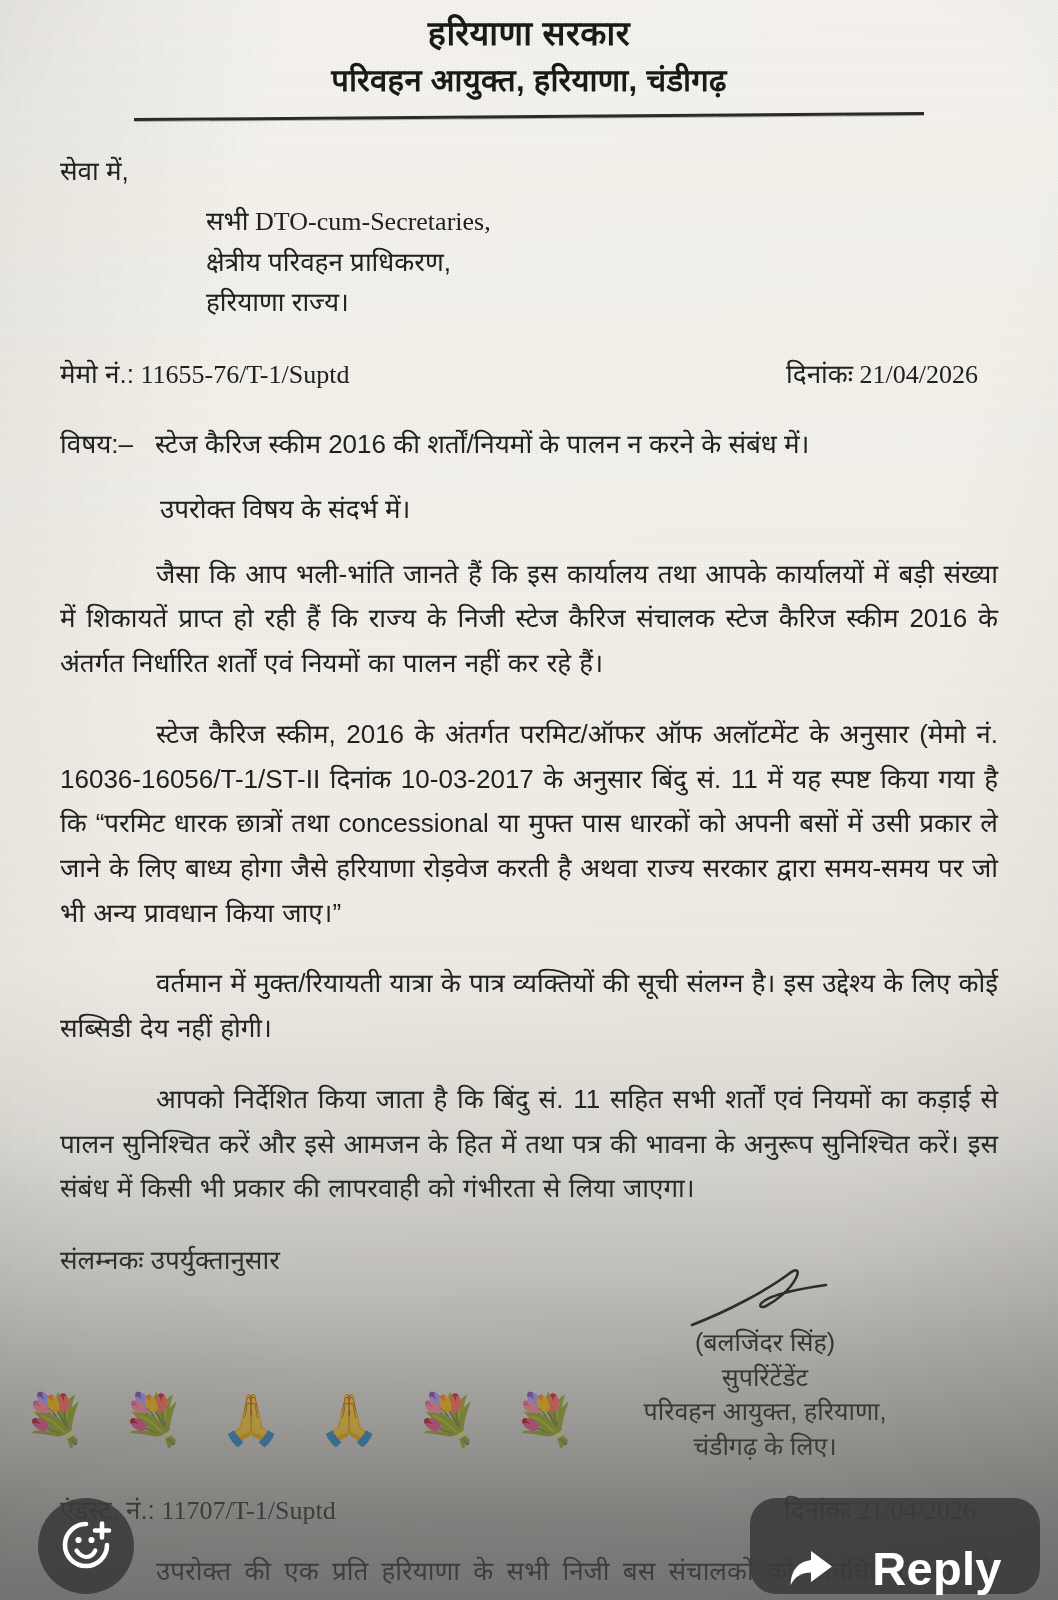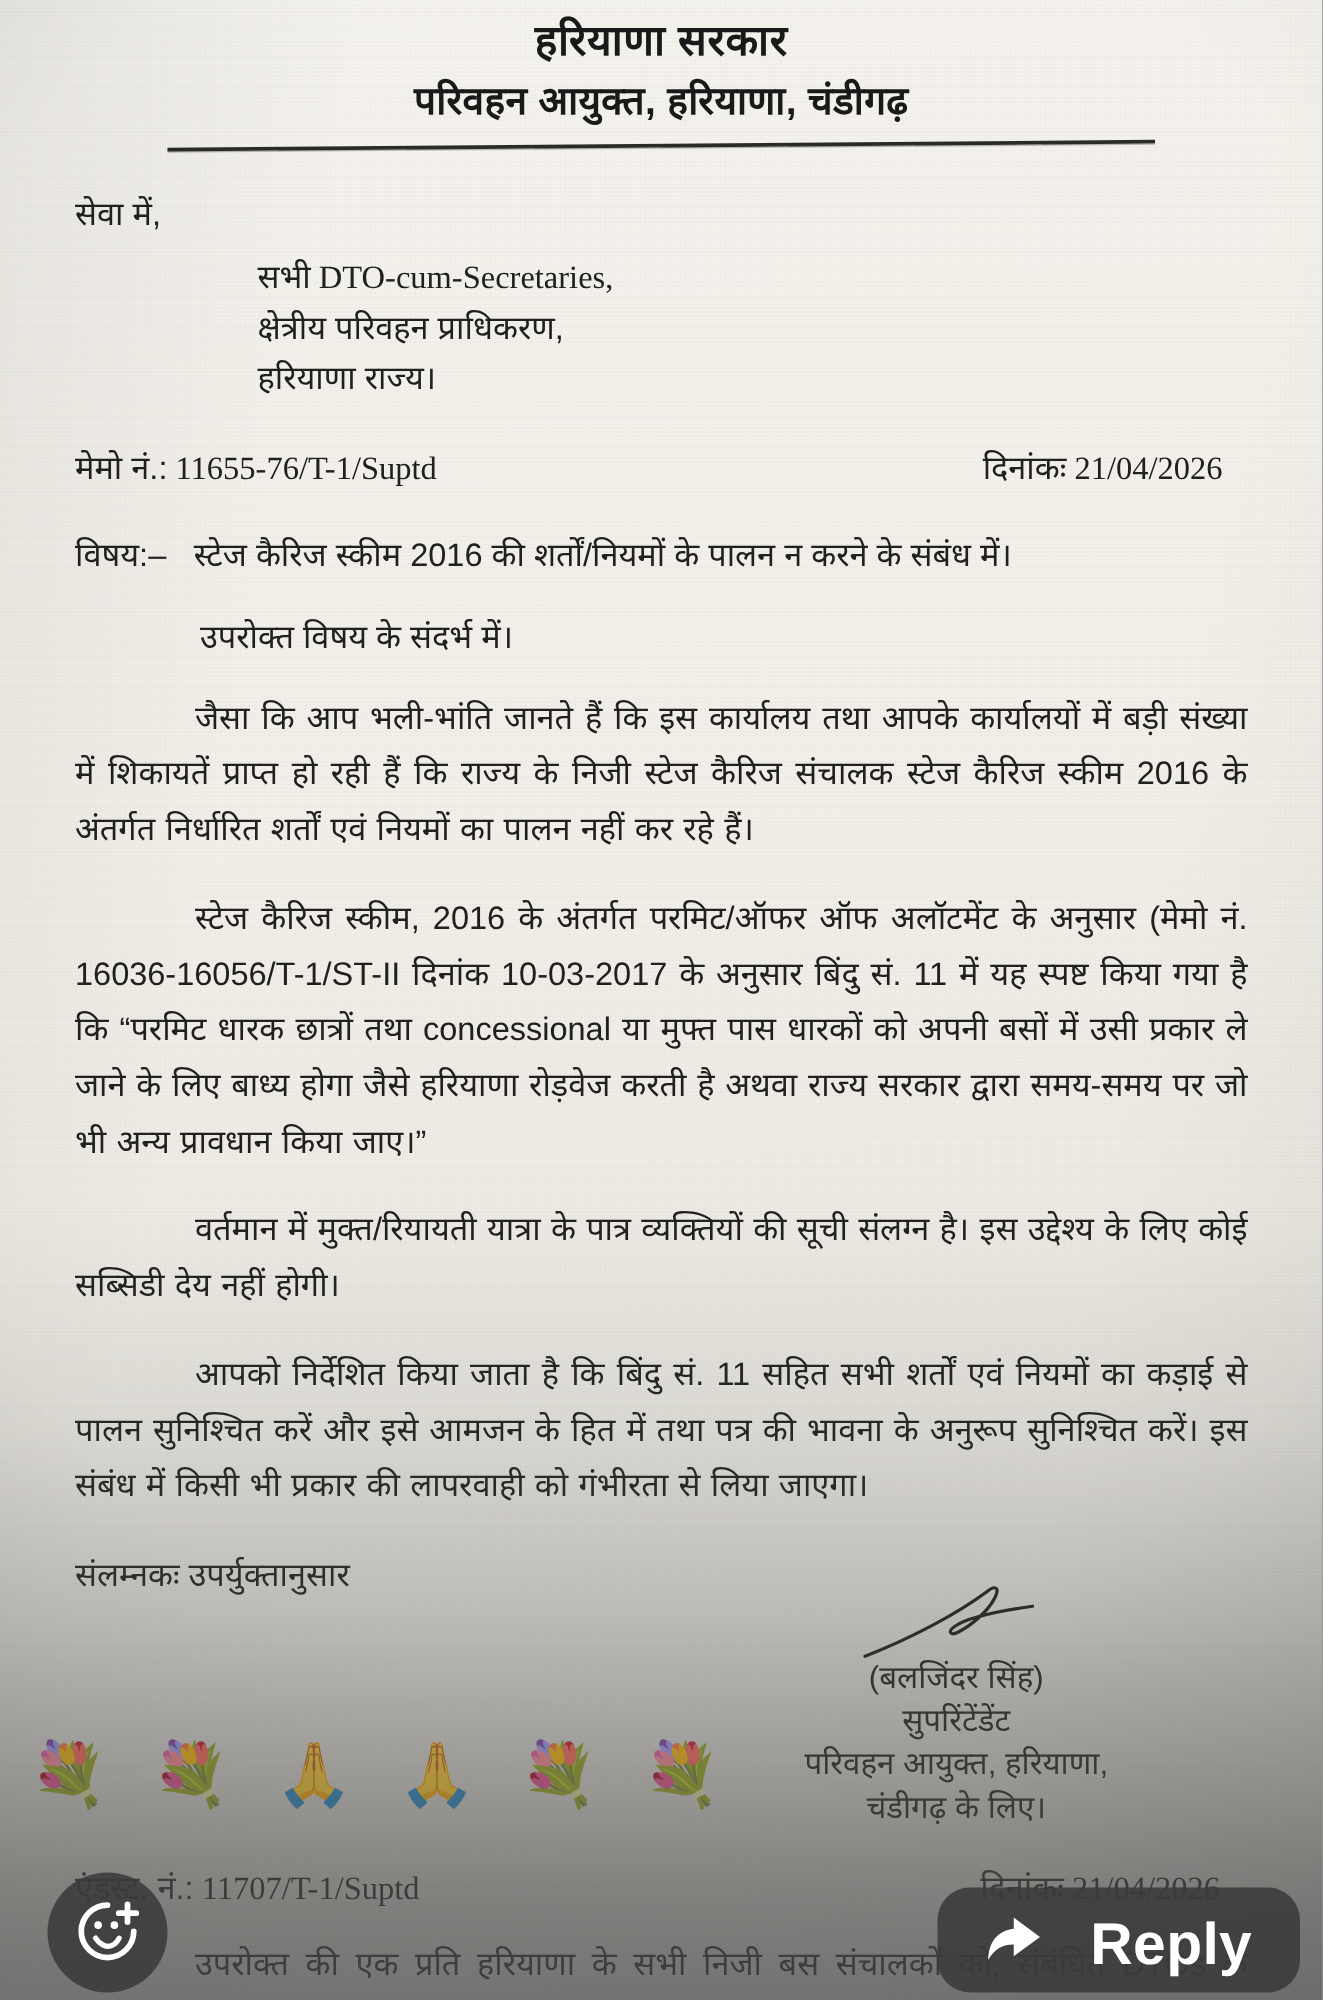--- a/index.html
+++ b/index.html
@@ -129,24 +129,24 @@
   
   .react-btn{
     position:absolute;left:38px;bottom:6px;
     width:96px;height:96px;border-radius:50%;
     background:rgba(58,58,58,0.88);
     display:flex;align-items:center;justify-content:center;
     cursor:pointer;border:none;padding:0;
   }
   .reply-btn{
     position:absolute;right:18px;bottom:6px;
-    height:84px;min-width:290px;
+    height:96px;min-width:290px;
     border-radius:26px;
     background:rgba(58,58,58,0.88);
-    display:flex;align-items:center;justify-content:center;gap:32px;
+    display:flex;align-items:flex-end;justify-content:center;gap:32px;
     cursor:pointer;border:none;padding:0 34px;
   }
   .reply-label{
     color:#ffffff;font-size:47px;font-weight:700;
     font-family:"Liberation Sans","DejaVu Sans",sans-serif;
     letter-spacing:.3px;
     position:relative;top:2px;
   }
 </style>
 </head>

